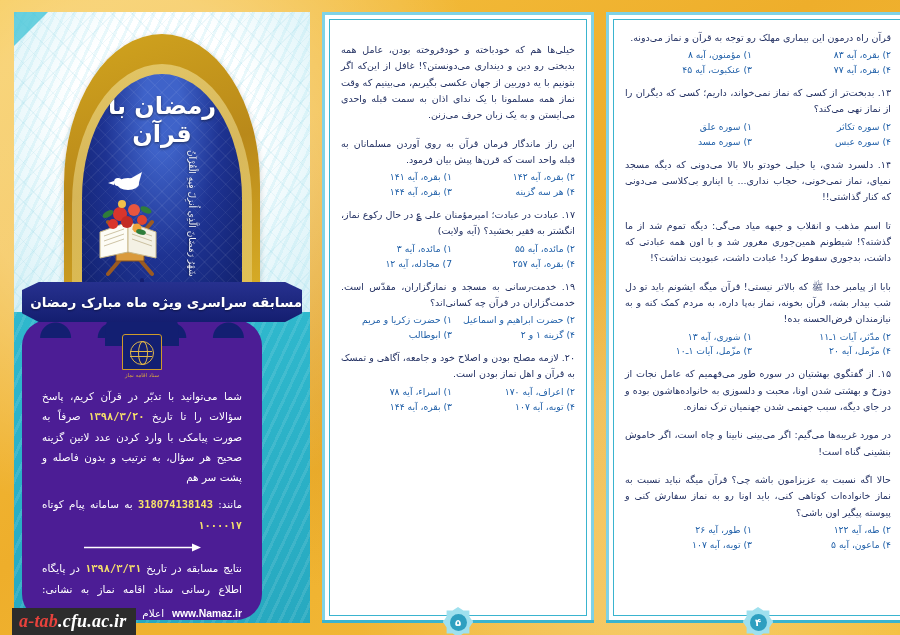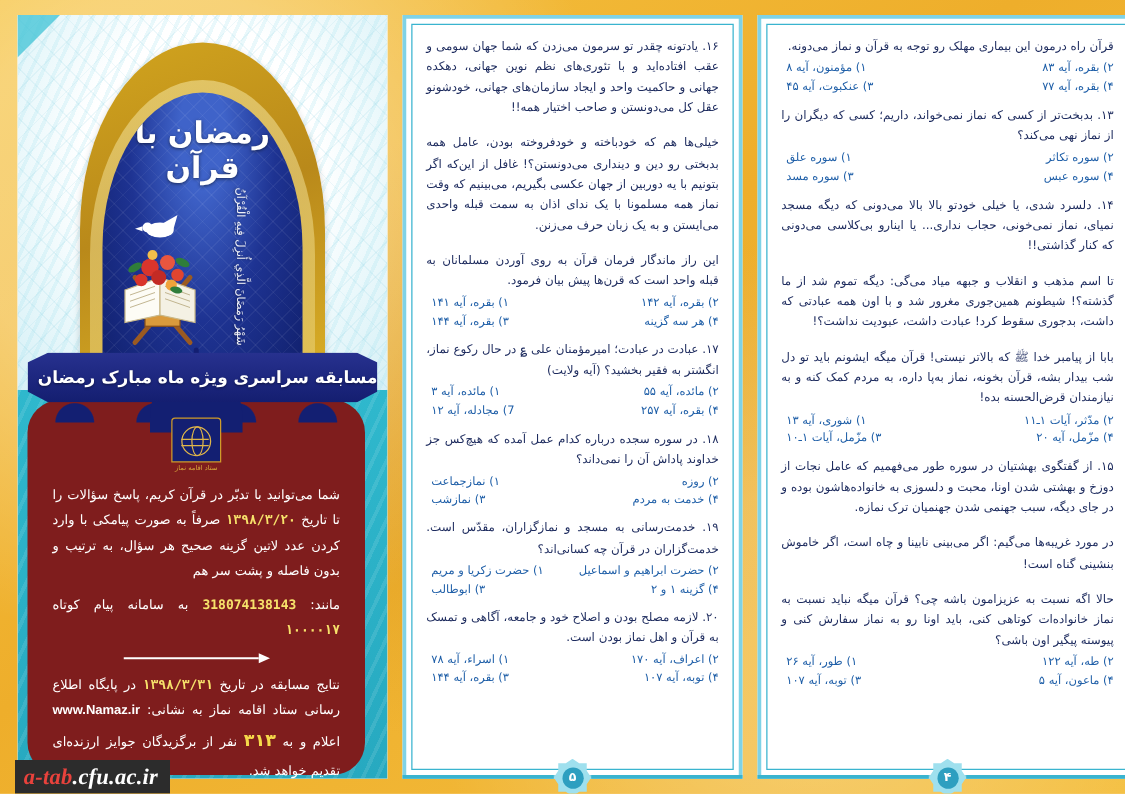--- a/index.html
+++ b/index.html
@@ -109,22 +109,22 @@
   }
 
   
   .cover-bottom {
     position:absolute; left:0; top:300px; width:100%; height:311px;
     background:
       repeating-linear-gradient(115deg, rgba(255,255,255,.10) 0 3px, rgba(255,255,255,0) 3px 10px),
       linear-gradient(180deg,#2fb8cd,#27a9c0);
   }
   .scallop {
-    position:absolute; left:8px; top:308px; width:270px; height:300px;
-    background:#7f1d1d;
+    position:absolute; left:8px; top:308px; width:240px; height:300px;
+    background:#4c1d95;
     border-radius: 26px;
     z-index:2;
   }
   .scallop:before{
     content:""; position:absolute; left:0; right:0; top:-16px; height:34px;
     background:
       radial-gradient(circle at 14% 100%, #131f72 0 15px, transparent 16px),
       radial-gradient(circle at 38% 100%, #131f72 0 15px, transparent 16px),
       radial-gradient(circle at 62% 100%, #131f72 0 15px, transparent 16px),
       radial-gradient(circle at 86% 100%, #131f72 0 15px, transparent 16px);
@@ -203,21 +203,21 @@
     text-align:justify; margin-bottom:2px;
   }
   .qtext.cont{ margin-top:12px; }
   .opts{
     display:flex; flex-wrap:wrap; margin:2px 0 7px 0;
   }
   .opt{
     width:50%; color:#1f5fa8; font-size:9.2px; line-height:1.62;
     padding-left:4px;
   }
-  .opt.r{ text-align:left; padding-right:6px; }
+  .opt.r{ text-align:right; padding-right:6px; }
   .opt.l{ text-align:right; }
   .qblock{ margin-bottom:2px; }
 
   .page-badge{
     position:absolute; left:50%; transform:translateX(-50%);
     bottom:-17px; width:30px; height:30px; z-index:9;
     display:flex; align-items:center; justify-content:center;
   }
   .page-badge .star{
     position:absolute; inset:0;
@@ -334,50 +334,40 @@
         </p>
 
       </div>
     </div>
   </div>
 
   <div class="qpage" id="page5">
     <div class="qpage-inner">
 
       <div class="qblock">
-        <div class="qtext">۱۶. یادتونه چقدر تو سرمون می‌زدن که شما جهان سومی و عقب افتاده‌اید و با تئوری‌های نظم نوین جهانی، دهکده جهانی و حاکمیت واحد و ایجاد سازمان‌های جهانی، خودشونو عقل کل می‌دونستن و صاحب اختیار همه!!</div>
         <div class="qtext cont">خیلی‌ها هم که خودباخته و خودفروخته بودن، عامل همه بدبختی رو دین و دینداری می‌دونستن؟! غافل از این‌که اگر بتونیم با یه دوربین از جهان عکسی بگیریم، می‌بینیم که وقت نماز همه مسلمونا با یک ندای اذان به سمت قبله واحدی می‌ایستن و به یک زبان حرف می‌زنن.</div>
         <div class="qtext cont">این راز ماندگار فرمان قرآن به روی آوردن مسلمانان به قبله واحد است که قرن‌ها پیش بیان فرمود.</div>
         <div class="opts">
           <div class="opt l">۲) بقره، آیه ۱۴۲</div>
           <div class="opt r">۱) بقره، آیه ۱۴۱</div>
           <div class="opt l">۴) هر سه گزینه</div>
           <div class="opt r">۳) بقره، آیه ۱۴۴</div>
         </div>
       </div>
 
       <div class="qblock">
         <div class="qtext">۱۷. عبادت در عبادت؛ امیرمؤمنان علی ؏ در حال رکوع نماز، انگشتر به فقیر بخشید؟ (آیه ولایت)</div>
         <div class="opts">
           <div class="opt l">۲) مائده، آیه ۵۵</div>
           <div class="opt r">۱) مائده، آیه ۳</div>
           <div class="opt l">۴) بقره، آیه ۲۵۷</div>
           <div class="opt r">7) مجادله، آیه ۱۲</div>
         </div>
       </div>
 
-      <div class="qblock">
-        <div class="qtext">۱۸. در سوره سجده درباره کدام عمل آمده که هیچ‌کس جز خداوند پاداش آن را نمی‌داند؟</div>
-        <div class="opts">
-          <div class="opt l">۲) روزه</div>
-          <div class="opt r">۱) نمازجماعت</div>
-          <div class="opt l">۴) خدمت به مردم</div>
-          <div class="opt r">۳) نمازشب</div>
-        </div>
-      </div>
 
       <div class="qblock">
         <div class="qtext">۱۹. خدمت‌رسانی به مسجد و نمازگزاران، مقدّس است. خدمت‌گزاران در قرآن چه کسانی‌اند؟</div>
         <div class="opts">
           <div class="opt l">۲) حضرت ابراهیم و اسماعیل</div>
           <div class="opt r">۱) حضرت زکریا و مریم</div>
           <div class="opt l">۴) گزینه ۱ و ۲</div>
           <div class="opt r">۳) ابوطالب</div>
         </div>
       </div>

